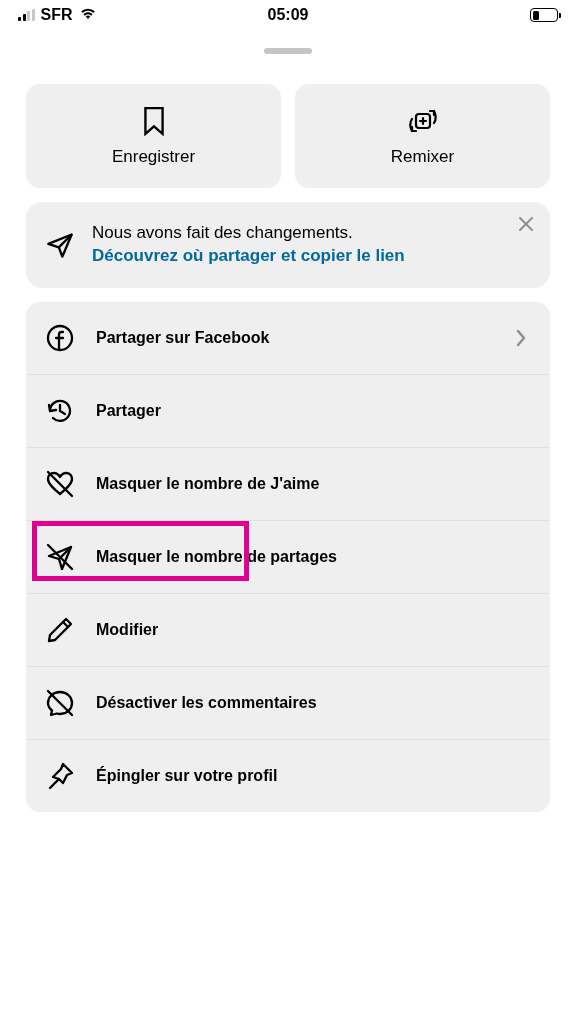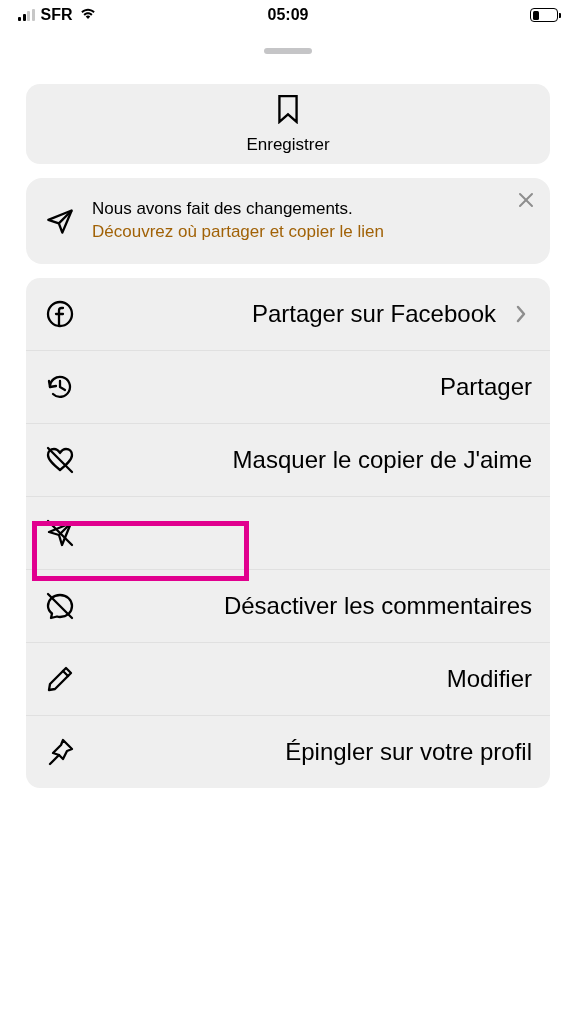--- a/index.html
+++ b/index.html
@@ -81,21 +81,21 @@
     .content { padding: 0 26px; }
     .top-actions {
       display: flex;
       gap: 14px;
       margin-bottom: 14px;
     }
     .action-tile {
       flex: 1;
       background: #efefef;
       border-radius: 14px;
-      height: 80px;
+      height: 104px;
       display: flex;
       flex-direction: column;
       align-items: center;
       justify-content: center;
       gap: 10px;
       cursor: pointer;
     }
     .action-tile .tile-icon { width: 32px; height: 32px; display:flex; align-items:center; justify-content:center; }
     .action-tile .tile-label { font-size: 17px; font-weight: 400; color: #000; }
     .notice {
@@ -103,21 +103,21 @@
       border-radius: 16px;
       padding: 20px 20px;
       display: flex;
       align-items: center;
       gap: 18px;
       margin-bottom: 14px;
       position: relative;
     }
     .notice-icon { width: 28px; height: 28px; flex-shrink: 0; display:flex; align-items:center; justify-content:center; }
     .notice-text { font-size: 17px; line-height: 1.35; }
-    .notice-link { color: #a16207; font-weight: 400; }
+    .notice-link { color: #0369a1; font-weight: 700; }
     .notice-close {
       position: absolute;
       top: 12px;
       right: 14px;
       width: 20px;
       height: 20px;
       cursor: pointer;
       color: #8e8e8e;
       display:flex; align-items:center; justify-content:center;
     }
@@ -138,25 +138,24 @@
     .menu-item:last-child { border-bottom: none; }
     .menu-icon {
       width: 32px;
       height: 32px;
       flex-shrink: 0;
       display: flex;
       align-items: center;
       justify-content: center;
     }
     .menu-label {
-      font-size: 24px;
-      font-weight: 400;
+      font-size: 16px;
+      font-weight: 700;
       color: #000;
       flex: 1;
-      text-align: right;
     }
     .chevron { color: #8e8e8e; width: 16px; height: 22px; display:flex; align-items:center; }
     .highlight-box {
       position: absolute;
       border: 5px solid #e1008f;
       pointer-events: none;
       z-index: 5;
       left: 32px;
       top: 521px;
       width: 217px;
@@ -197,20 +196,34 @@
 
     <div class="top-actions">
       <div class="action-tile">
         <span class="tile-icon">
           <svg width="26" height="30" viewBox="0 0 24 28" fill="none" stroke="#000" stroke-width="2.2">
               <path d="M4 2 H20 V26 L12 19 L4 26 Z"></path>
             </svg>
         </span>
         <span class="tile-label">Enregistrer</span>
       </div>
+      <div class="action-tile">
+        <span class="tile-icon">
+          <svg width="32" height="30" viewBox="0 0 32 30" fill="none" stroke="#000" stroke-width="2.2" stroke-linecap="round" stroke-linejoin="round">
+            <rect x="9" y="8" width="14" height="14" rx="3"></rect>
+            <line x1="16" y1="12" x2="16" y2="18"></line>
+              <line x1="13" y1="15" x2="19" y2="15"></line>
+            <path d="M23 5 L27 5 L27 9"></path>
+              <path d="M27 5 C29 9 29 14 27 17"></path>
+            <path d="M9 25 L5 25 L5 21"></path>
+              <path d="M5 25 C3 21 3 16 5 13"></path>
+          </svg>
+        </span>
+        <span class="tile-label">Remixer</span>
+      </div>
     </div>
 
     <div class="notice">
       <span class="notice-icon">
         <svg width="28" height="28" viewBox="0 0 24 24" fill="none" stroke="#000" stroke-width="2" stroke-linejoin="round">
             <path d="M22 3 L2 11 L11 14 L14 22 Z"></path>
             <line x1="11" y1="14" x2="22" y2="3"></line>
           </svg>
       </span>
       <div class="notice-text">
@@ -255,56 +268,57 @@
         <span class="menu-label">Partager</span>
       </div>
 
       <div class="menu-item">
         <span class="menu-icon">
           <svg width="32" height="30" viewBox="0 0 32 30" fill="none" stroke="#000" stroke-width="2.3" stroke-linecap="round" stroke-linejoin="round">
               <path d="M16 25 C10 20 4 15 4 10 C4 6.5 6.5 4 10 4 C12.5 4 14.5 5.5 16 8 C17.5 5.5 19.5 4 22 4 C25.5 4 28 6.5 28 10 C28 15 22 20 16 25 Z"></path>
               <line x1="4" y1="3" x2="28" y2="27"></line>
             </svg>
         </span>
-        <span class="menu-label">Masquer le copier de J'aime</span>
+        <span class="menu-label">Masquer le nombre de J'aime</span>
       </div>
 
       <div class="menu-item">
         <span class="menu-icon">
           <svg width="30" height="30" viewBox="0 0 30 30" fill="none" stroke="#000" stroke-width="2.3" stroke-linejoin="round" stroke-linecap="round">
               <path d="M26 5 L4 14 L14 17 L17 27 Z"></path>
               <line x1="14" y1="17" x2="26" y2="5"></line>
               <line x1="3" y1="3" x2="27" y2="27"></line>
             </svg>
         </span>
+        <span class="menu-label">Masquer le nombre de partages</span>
+      </div>
+
+      <div class="menu-item">
+        <span class="menu-icon">
+          <svg width="30" height="30" viewBox="0 0 30 30" fill="none" stroke="#000" stroke-width="2.3" stroke-linecap="round" stroke-linejoin="round">
+              <path d="M21 4 L26 9 L10 25 L4 26 L5 20 Z"></path>
+              <line x1="18" y1="7" x2="23" y2="12"></line>
+            </svg>
+        </span>
+        <span class="menu-label">Modifier</span>
       </div>
 
       <div class="menu-item">
         <span class="menu-icon">
           <svg width="30" height="30" viewBox="0 0 30 30" fill="none" stroke="#000" stroke-width="2.3" stroke-linecap="round" stroke-linejoin="round">
               <path d="M15 4 C8 4 3 9 3 15 C3 18 4.5 20.5 7 22.5 L6 27 L12 25.5 C13 25.8 14 26 15 26 C22 26 27 21 27 15 C27 9 22 4 15 4 Z"></path>
               <line x1="3" y1="3" x2="27" y2="27"></line>
             </svg>
         </span>
         <span class="menu-label">Désactiver les commentaires</span>
       </div>
 
       <div class="menu-item">
         <span class="menu-icon">
           <svg width="30" height="30" viewBox="0 0 30 30" fill="none" stroke="#000" stroke-width="2.3" stroke-linecap="round" stroke-linejoin="round">
-              <path d="M21 4 L26 9 L10 25 L4 26 L5 20 Z"></path>
-              <line x1="18" y1="7" x2="23" y2="12"></line>
-            </svg>
-        </span>
-        <span class="menu-label">Modifier</span>
-      </div>
-
-      <div class="menu-item">
-        <span class="menu-icon">
-          <svg width="30" height="30" viewBox="0 0 30 30" fill="none" stroke="#000" stroke-width="2.3" stroke-linecap="round" stroke-linejoin="round">
               <path d="M18 3 L27 12 L22 14 L18 22 L14 18 L8 16 L16 8 Z"></path>
               <line x1="14" y1="18" x2="5" y2="27"></line>
             </svg>
         </span>
         <span class="menu-label">Épingler sur votre profil</span>
       </div>
 
     </div>
   </div>
 </div>

